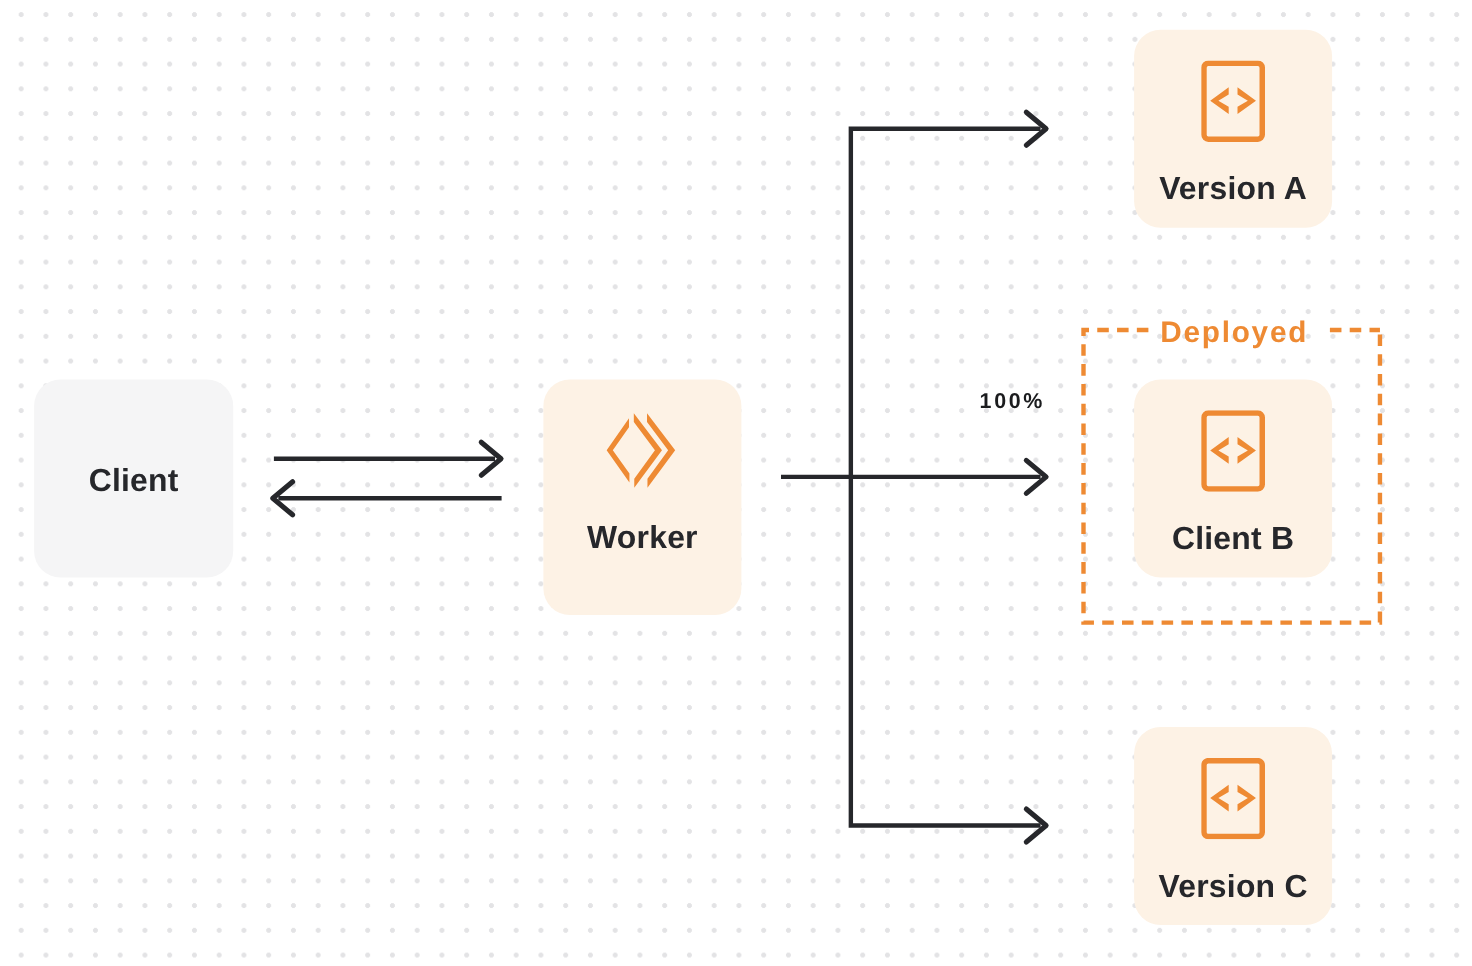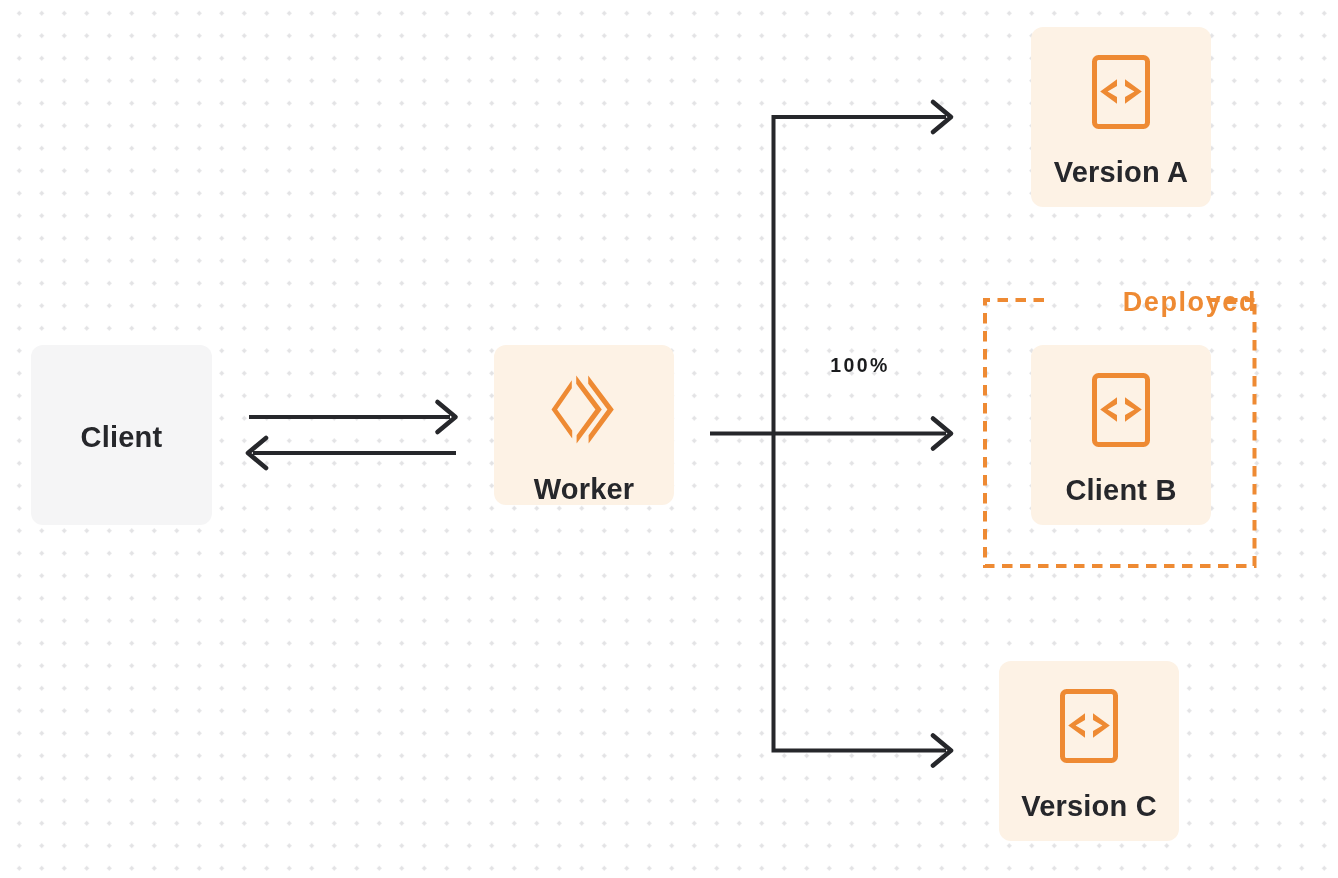--- a/index.html
+++ b/index.html
@@ -17,61 +17,61 @@
     overflow:hidden;
     background-color:var(--background);
     background-image:radial-gradient(circle, var(--dot) 2px, rgba(255,255,255,0) 2.2px);
     background-size:22.5px 22.5px;
     background-position:8px 2px;
     font-family:"Liberation Sans", sans-serif;
     color:var(--ink);
   }
   .node{
     position:absolute;
-    border-radius:12px;
+    border-radius:24px;
     display:flex;
     flex-direction:column;
     align-items:center;
     justify-content:center;
   }
   .node .label{
     font-size:29px;
     font-weight:700;
     letter-spacing:0.2px;
     color:var(--ink);
     line-height:1;
   }
   #client{left:31px;top:345px;width:181px;height:180px;background:var(--client-fill);padding-top:4px;text-align:center;}
-  #worker{left:494px;top:345px;width:180px;height:160px;background:var(--version-fill);padding-top:30px;justify-content:flex-start;}
+  #worker{left:494px;top:345px;width:180px;height:214px;background:var(--version-fill);padding-top:30px;justify-content:flex-start;}
   #worker .icon-wrap{width:66px;height:70px;margin-bottom:30px;}
   .version{width:180px;height:180px;background:var(--version-fill);padding-top:28px;justify-content:flex-start;}
   .version .icon-wrap{width:58px;height:74px;margin-bottom:29px;}
   #version-a{left:1031px;top:27px;}
   #version-b{left:1031px;top:345px;}
-  #version-c{left:999px;top:661px;}
+  #version-c{left:1031px;top:661px;}
   .icon-wrap svg{display:block;width:100%;height:100%;}
 
   #connector-layer{
     position:absolute;left:0;top:0;width:1338px;height:878px;
     pointer-events:none;
   }
   .ink-line{stroke:var(--ink);stroke-width:4;fill:none;}
   .ink-head{stroke:var(--ink);stroke-width:4.6;fill:none;stroke-linecap:round;stroke-linejoin:round;}
   .deploy-rect{stroke:var(--orange);stroke-width:4;fill:none;stroke-dasharray:10.5 7.5;}
 
   #deployed-label{
     position:absolute;left:987px;top:289px;width:270px;
-    text-align:right;
+    text-align:center;
     font-size:27px;font-weight:700;line-height:27px;
     letter-spacing:1.6px;
     color:var(--orange);
   }
   #traffic-label{
     position:absolute;left:770px;top:349px;width:180px;
-    text-align:center;
+    text-align:right;
     font-size:19.5px;font-weight:700;line-height:33px;
     letter-spacing:1px;
     color:#1b1c1e;
   }
   #traffic-label div:first-child{letter-spacing:2.4px;}
   .workers-logo path{fill:var(--orange);}
   .code-icon rect{stroke:var(--orange);stroke-width:5;fill:none;}
   .code-icon path.glyph{fill:var(--orange);}
 </style>
 </head>

